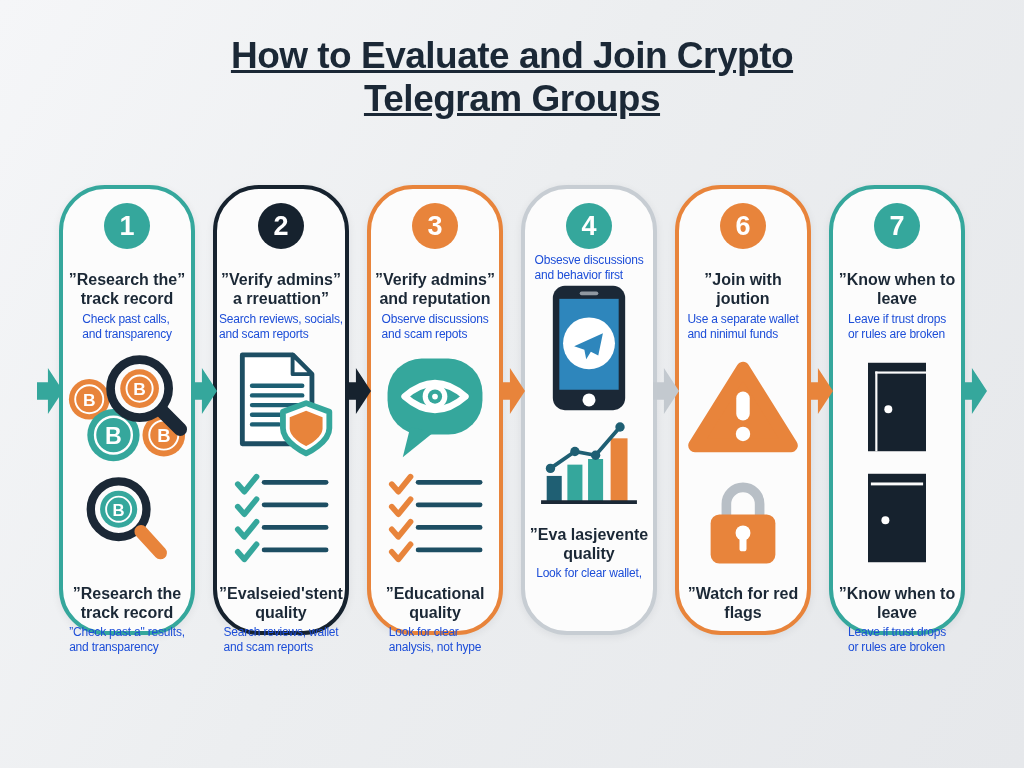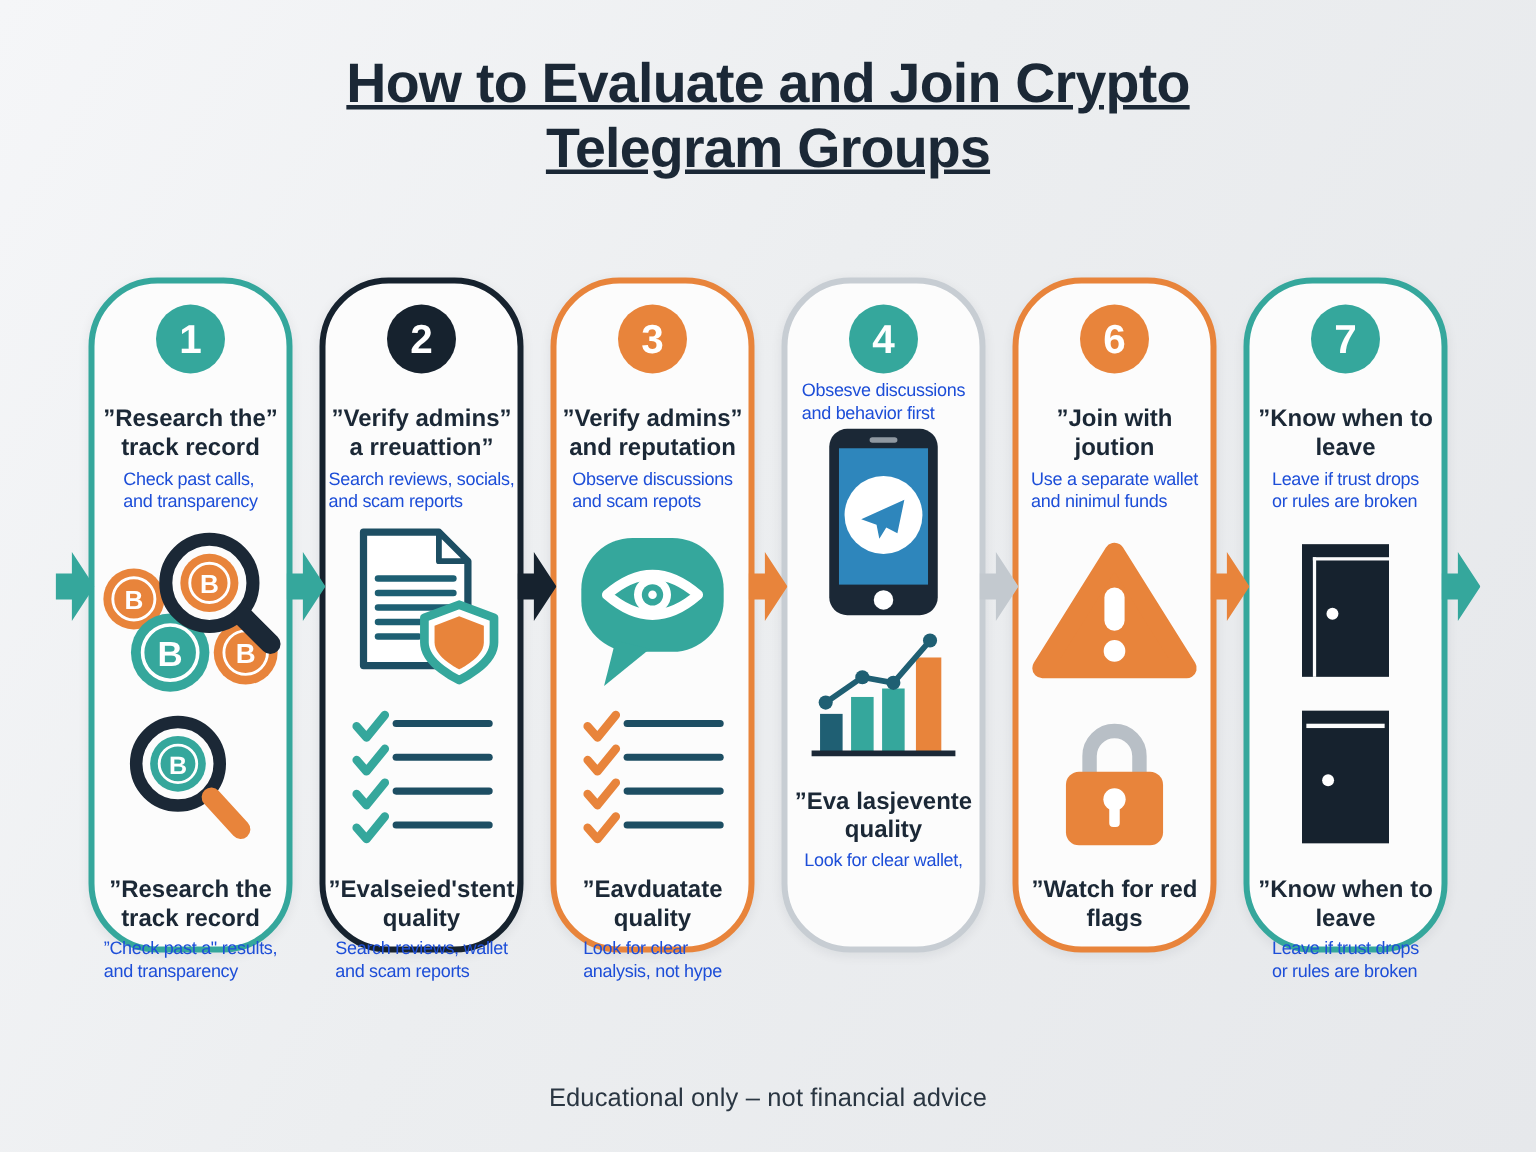--- a/index.html
+++ b/index.html
@@ -181,21 +181,21 @@
           <path d="M6 14 l7 8 l13 -16" stroke="#E8843B" stroke-width="6" fill="none" stroke-linecap="round" stroke-linejoin="round"></path>
           <line x1="34" y1="12" x2="100" y2="12" stroke="#1D4E63" stroke-width="5" stroke-linecap="round"></line>
           <path d="M6 38 l7 8 l13 -16" stroke="#E8843B" stroke-width="6" fill="none" stroke-linecap="round" stroke-linejoin="round"></path>
           <line x1="34" y1="36" x2="100" y2="36" stroke="#1D4E63" stroke-width="5" stroke-linecap="round"></line>
           <path d="M6 62 l7 8 l13 -16" stroke="#E8843B" stroke-width="6" fill="none" stroke-linecap="round" stroke-linejoin="round"></path>
           <line x1="34" y1="60" x2="100" y2="60" stroke="#1D4E63" stroke-width="5" stroke-linecap="round"></line>
           <path d="M6 86 l7 8 l13 -16" stroke="#E8843B" stroke-width="6" fill="none" stroke-linecap="round" stroke-linejoin="round"></path>
           <line x1="34" y1="84" x2="100" y2="84" stroke="#1D4E63" stroke-width="5" stroke-linecap="round"></line>
         </svg>
       </div>
-      <div class="card-title bottom-title">”Eavduatate
+      <div class="card-title bottom-title">”Educational
 quality</div>
       <div class="card-sub bottom-sub">Look for clear
 analysis, not hype</div>
     </div>
 
     <div class="arrow arrow--orange"></div>
 
     <div class="card accent-teal border-gray">
       <div class="num">4</div>
       <div class="card-sub">Obsesve discussions
@@ -282,15 +282,14 @@
       <div class="card-title bottom-title">”Know when to
 leave</div>
       <div class="card-sub bottom-sub">Leave if trust drops
 or rules are broken</div>
     </div>
 
     <div class="arrow arrow--teal"></div>
 
   </div>
 
-  <div class="footer">Educational only – not financial advice</div>
 
 </div>
 
 </body></html>

